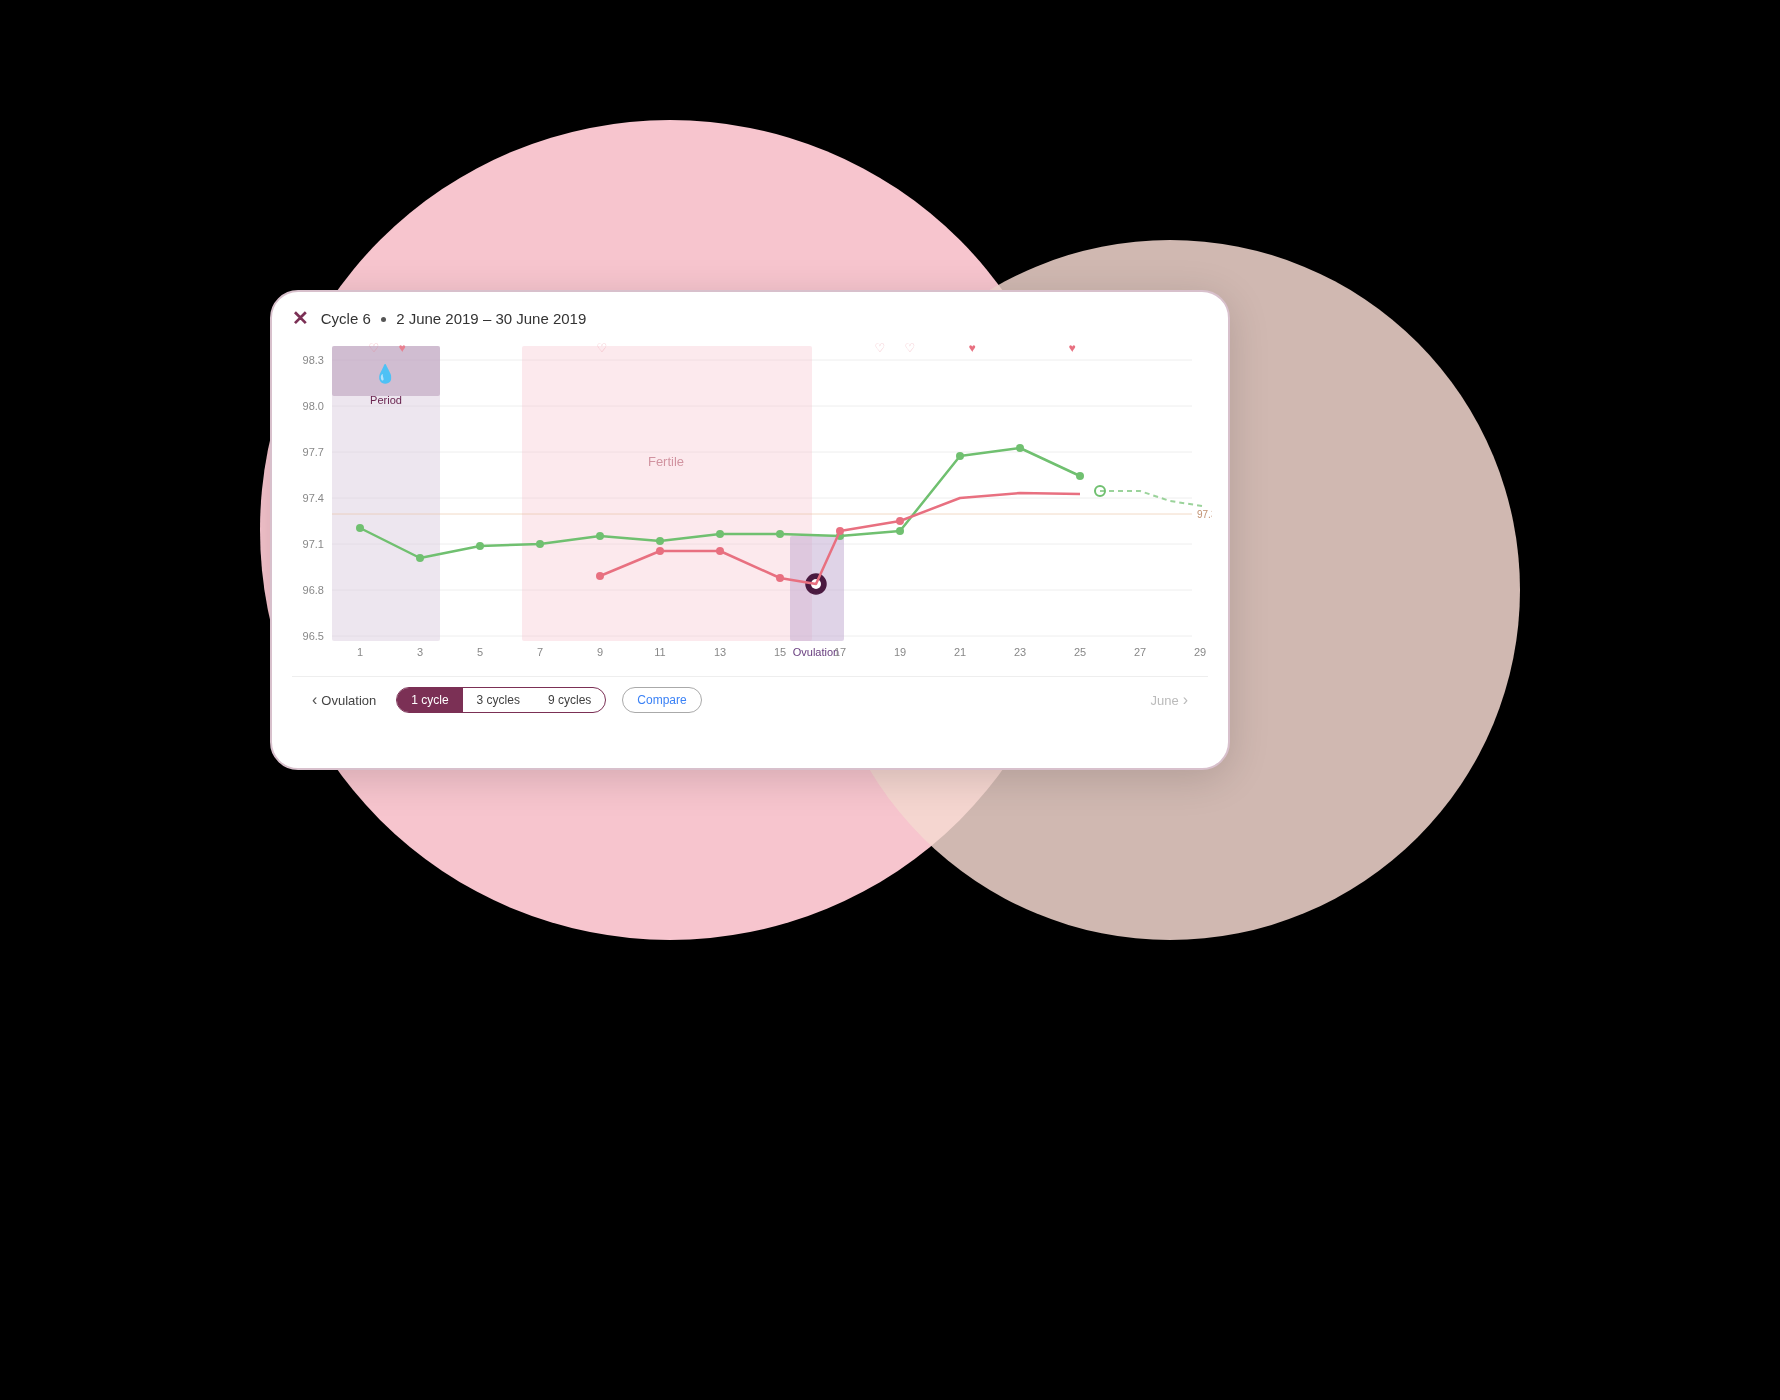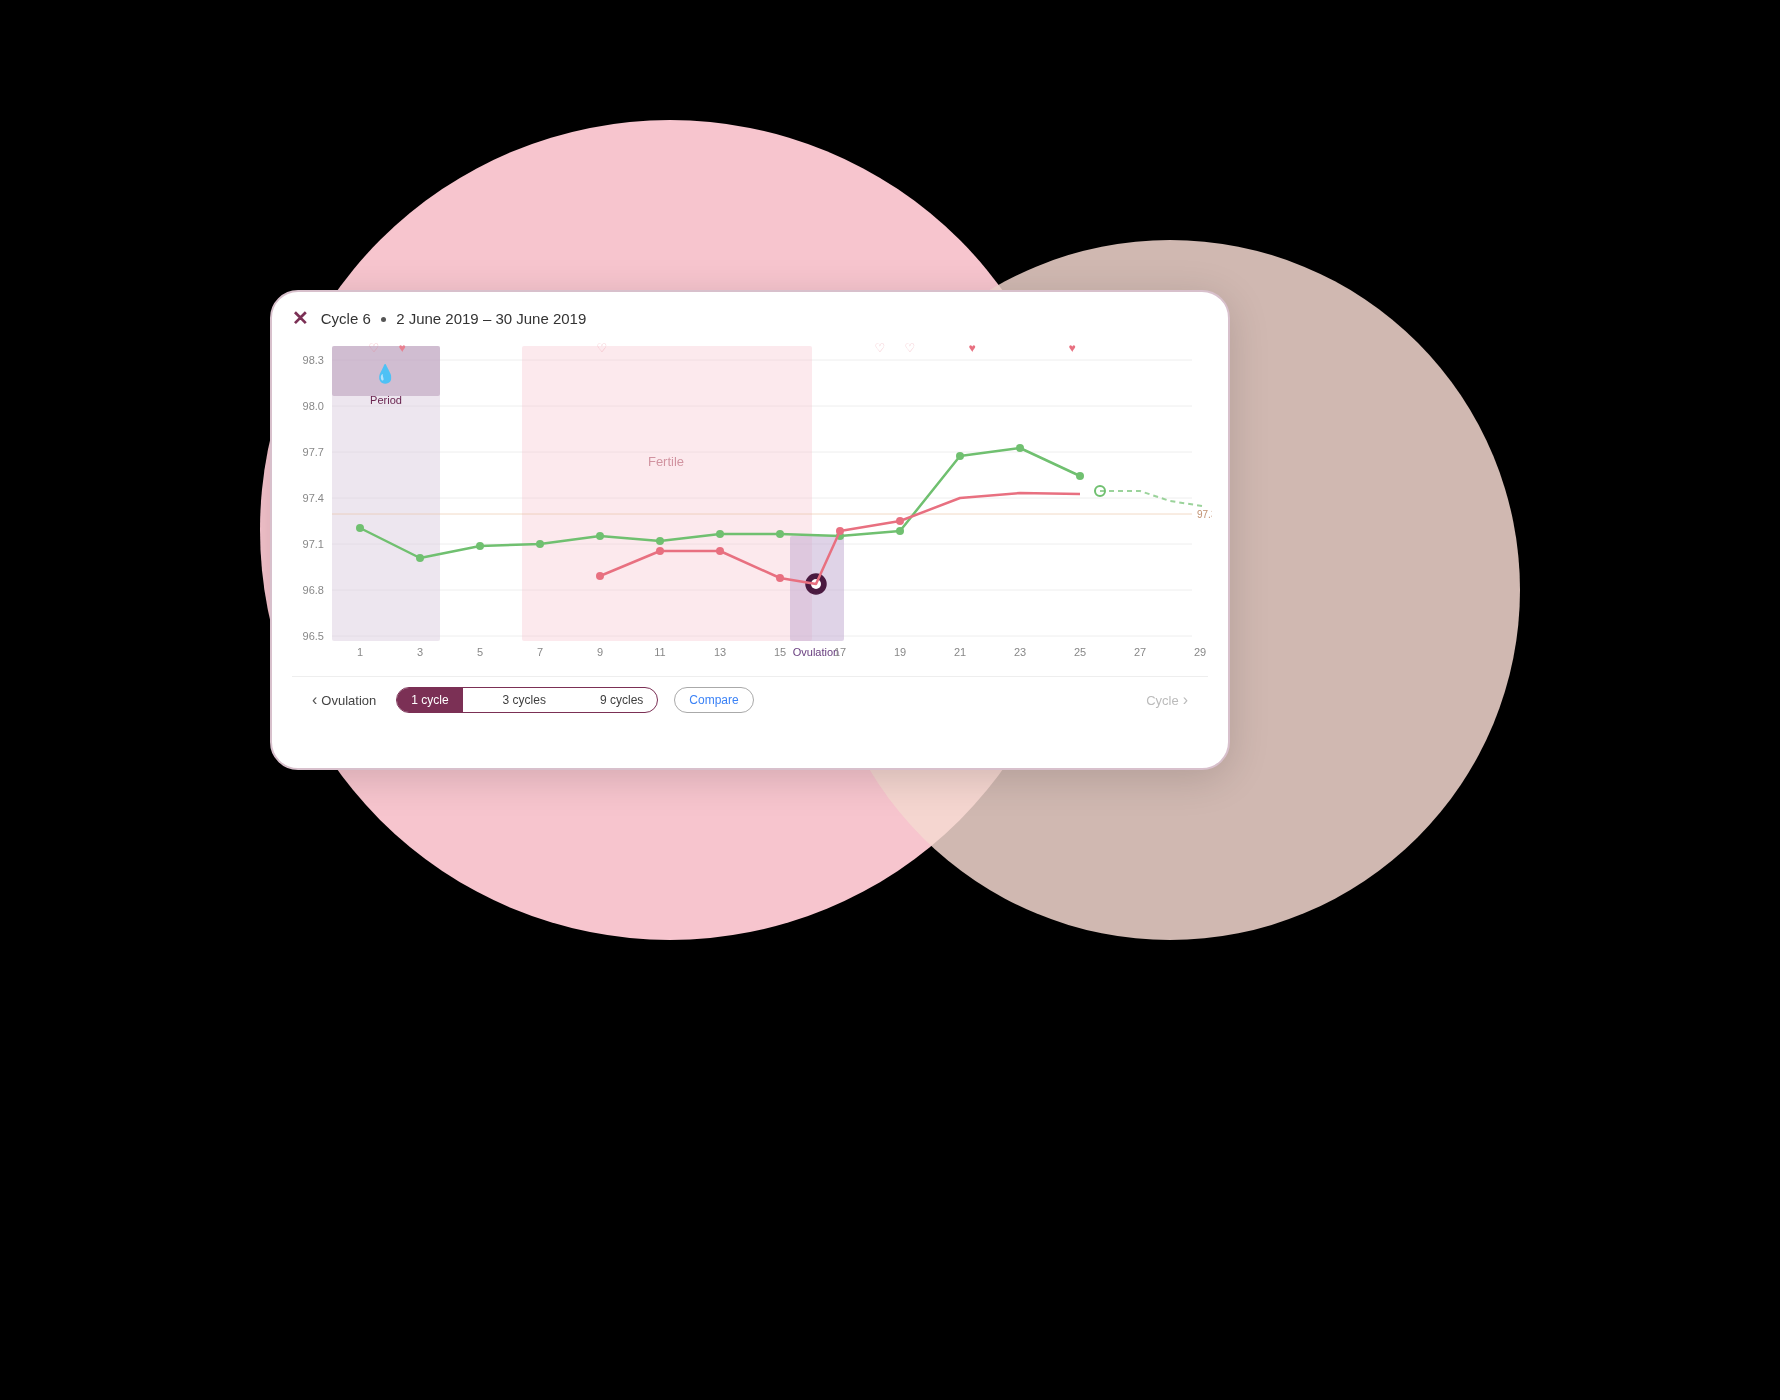--- a/index.html
+++ b/index.html
@@ -111,21 +111,20 @@
       font-size: 16px;
       color: #555;
     }
 
     .cycle-buttons {
       display: flex;
       border: 1.5px solid #7b3055;
       border-radius: 20px;
       overflow: hidden;
       margin-left: 8px;
-      gap: 26px;
     }
 
     .cycle-btn {
       padding: 5px 14px;
       font-size: 12px;
       border: none;
       cursor: pointer;
       background: transparent;
       color: #404040;
     }
@@ -280,18 +279,18 @@
 
       <div class="cycle-buttons">
         <button class="cycle-btn active">1 cycle</button>
         <button class="cycle-btn">3 cycles</button>
         <button class="cycle-btn">9 cycles</button>
       </div>
 
       <button class="compare-btn">Compare</button>
 
       <div class="nav-next">
-        <span>Cycle</span>
+        <span>June</span>
         <span class="chevron">›</span>
       </div>
     </div>
   </div>
 </div>
 
 </body></html>

